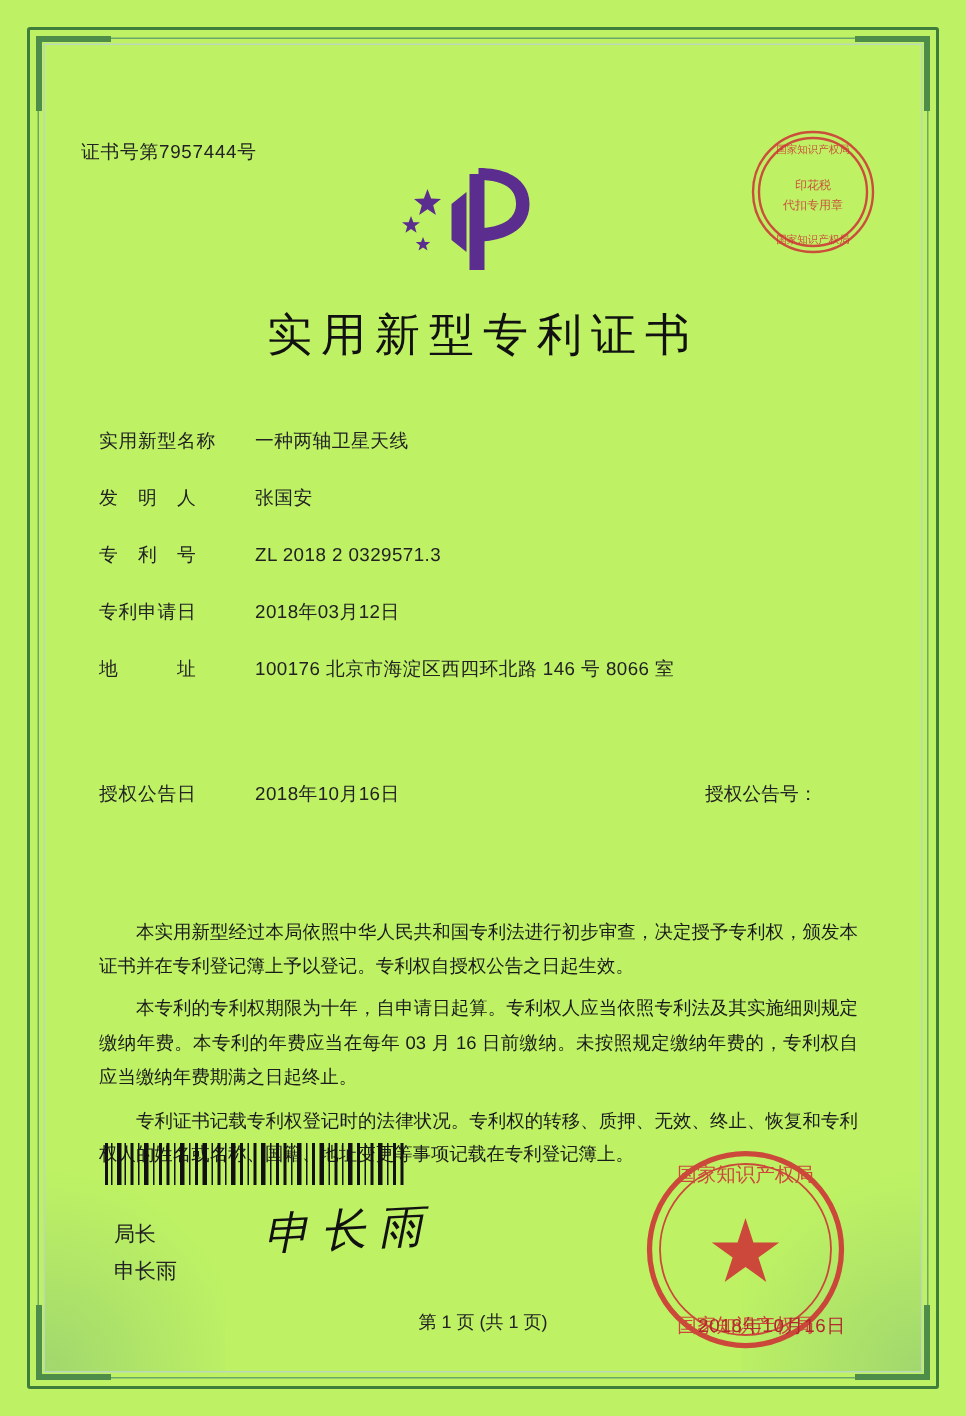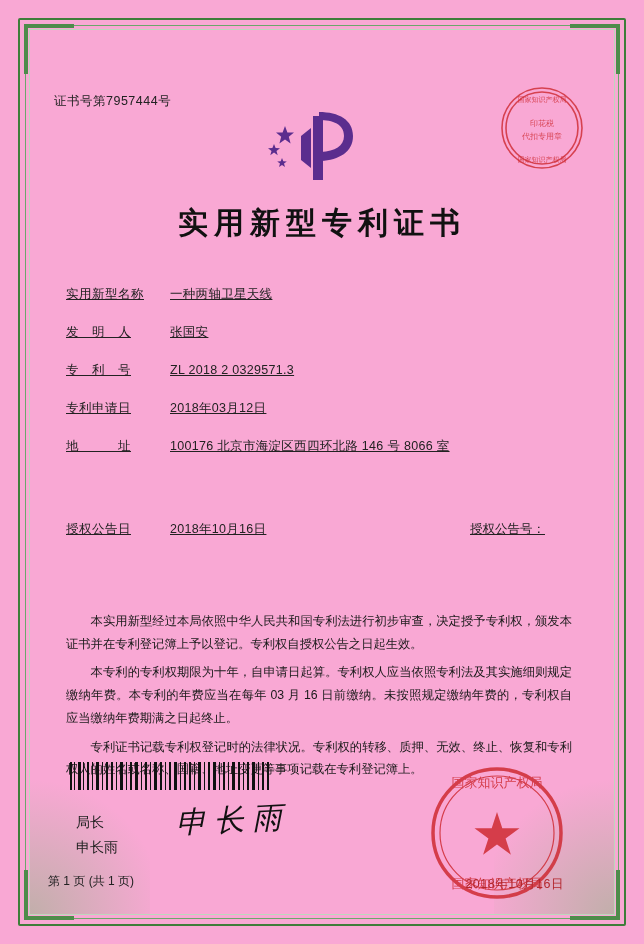--- a/index.html
+++ b/index.html
@@ -12,21 +12,21 @@
     height: 944px;
     font-family: "Liberation Sans", sans-serif;
     color: #1a1a1a;
     position: relative;
     overflow: hidden;
   }
 
   .page {
     position: absolute;
     inset: 0;
-    background: #f9a8d4;
+    background: #bef264;
   }
 
   
   .frame-outer {
     position: absolute;
     left: 18px;
     top: 18px;
     right: 18px;
     bottom: 18px;
     border: 2px solid #3e7d3a;
@@ -110,39 +110,38 @@
     height: 92px;
   }
 
   .title {
     position: absolute;
     left: 0;
     right: 0;
     top: 155px;
     text-align: center;
     font-family: "DejaVu Serif", serif;
-    font-weight: bold;
+    font-weight: normal;
     font-size: 30px;
     letter-spacing: 6px;
     color: #111;
   }
 
   .fields {
     position: absolute;
     left: 18px;
     right: 10px;
     top: 238px;
     font-size: 12.5px;
     color: #222;
   }
   .field-row {
     display: flex;
     align-items: baseline;
     margin-bottom: 21px;
-    text-decoration: underline;
   }
   .field-label {
     width: 104px;
     flex: 0 0 104px;
     color: #222;
     letter-spacing: 0.5px;
   }
   .field-value {
     flex: 1;
     color: #222;
@@ -220,20 +219,21 @@
     font-size: 12.5px;
     color: #b3272d;
     letter-spacing: 0.5px;
   }
 
   .footer {
     position: absolute;
     left: 0;
     right: 0;
     bottom: 6px;
+    text-align: center;
     font-size: 12px;
     color: #222;
   }
 </style>
 </head>
 <body>
 
 <div class="page">
 
   <div class="frame-outer"></div>

